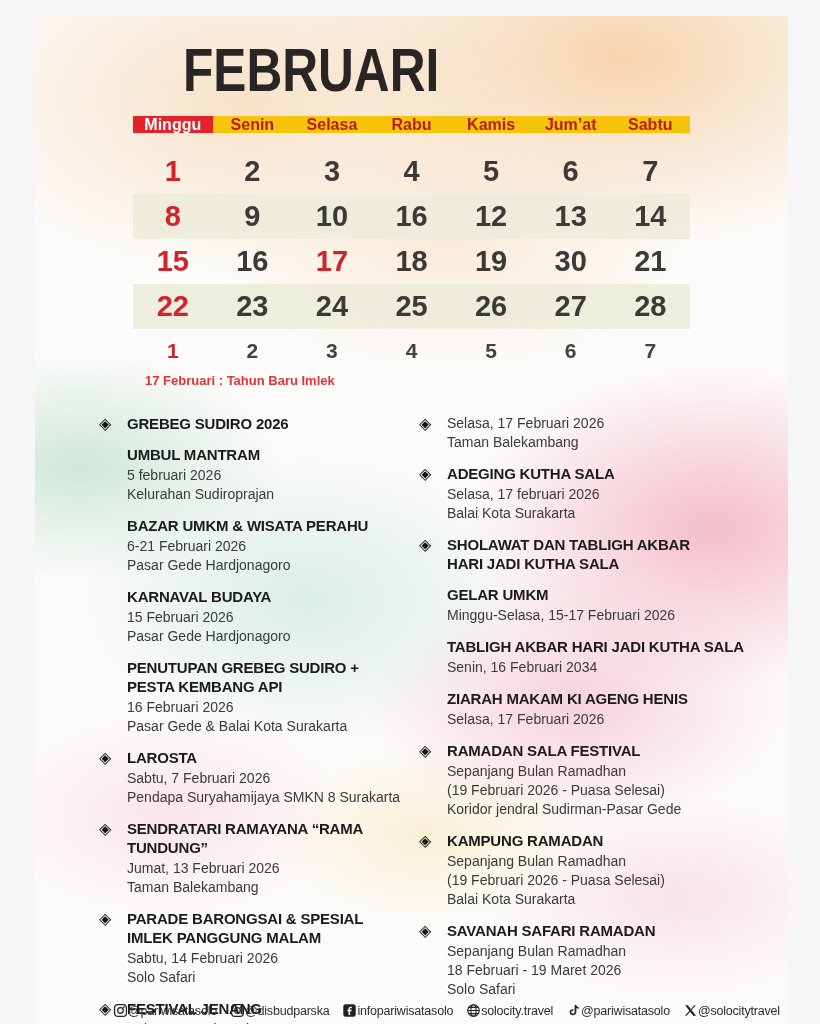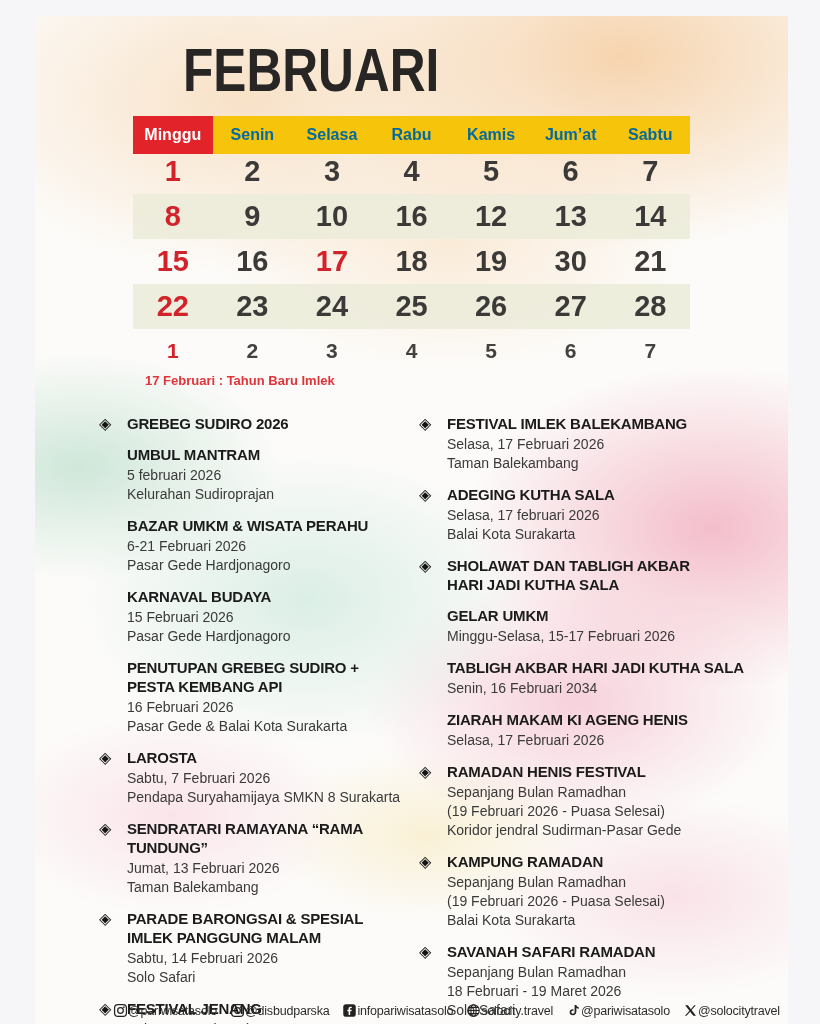--- a/index.html
+++ b/index.html
@@ -25,26 +25,26 @@
       radial-gradient(36% 14% at 85% 86%, rgba(247,210,220,.6),  rgba(247,210,220,0) 70%),
       #fcfbf9;
   }
   .month-title {
     position:absolute; left:148px; top:18px;
     font-size:62px; font-weight:800; color:#272624;
     transform:scaleX(.8); transform-origin:left top;
     letter-spacing:0; white-space:nowrap;
   }
   .cal-header {
-    position:absolute; left:98px; top:100px; width:557px; height:38px;
+    position:absolute; left:98px; top:100px; width:557px; height:17px;
     display:flex;
   }
   .cal-head {
     flex:1; display:flex; align-items:center; justify-content:center;
-    background:#f6c50b; color:#0369a1; font-weight:700; font-size:16px;
+    background:#f6c50b; color:#b91c1c; font-weight:700; font-size:16px;
   }
   .cal-head.sun { background:#e2232a; color:#ffffff; }
   .cal-grid { position:absolute; left:98px; top:133px; width:557px; }
   .cal-row { display:flex; height:45px; }
   .cal-row.striped { background:rgba(236,236,218,.9); }
   .cal-row.small { height:40px; margin-top:2px; }
   .cal-cell {
     flex:1; display:flex; align-items:center; justify-content:center;
     font-size:29px; font-weight:700; color:#3b3a38;
   }
@@ -193,21 +193,20 @@
       <div class="event">
         <span class="bullet">◈</span>
         <div class="event-title">FESTIVAL JENANG</div>
         <div class="event-line">Selasa, 17 Februari 2026</div>
         <div class="event-line">Ngarsopuro</div>
       </div>
     </div>
   <div class="events-col right">
       <div class="event">
         <span class="bullet">◈</span>
-        <div class="event-title">FESTIVAL IMLEK BALEKAMBANG</div>
         <div class="event-line">Selasa, 17 Februari 2026</div>
         <div class="event-line">Taman Balekambang</div>
       </div>
       <div class="event">
         <span class="bullet">◈</span>
         <div class="event-title">ADEGING KUTHA SALA</div>
         <div class="event-line">Selasa, 17 februari 2026</div>
         <div class="event-line">Balai Kota Surakarta</div>
       </div>
       <div class="event">
@@ -222,21 +221,21 @@
       <div class="event">
         <div class="event-title">TABLIGH AKBAR HARI JADI KUTHA SALA</div>
         <div class="event-line">Senin, 16 Februari 2034</div>
       </div>
       <div class="event">
         <div class="event-title">ZIARAH MAKAM KI AGENG HENIS</div>
         <div class="event-line">Selasa, 17 Februari 2026</div>
       </div>
       <div class="event">
         <span class="bullet">◈</span>
-        <div class="event-title">RAMADAN HENIS FESTIVAL</div>
+        <div class="event-title">RAMADAN SALA FESTIVAL</div>
         <div class="event-line">Sepanjang Bulan Ramadhan</div>
         <div class="event-line">(19 Februari 2026 - Puasa Selesai)</div>
         <div class="event-line">Koridor jendral Sudirman-Pasar Gede</div>
       </div>
       <div class="event">
         <span class="bullet">◈</span>
         <div class="event-title">KAMPUNG RAMADAN</div>
         <div class="event-line">Sepanjang Bulan Ramadhan</div>
         <div class="event-line">(19 Februari 2026 - Puasa Selesai)</div>
         <div class="event-line">Balai Kota Surakarta</div>

